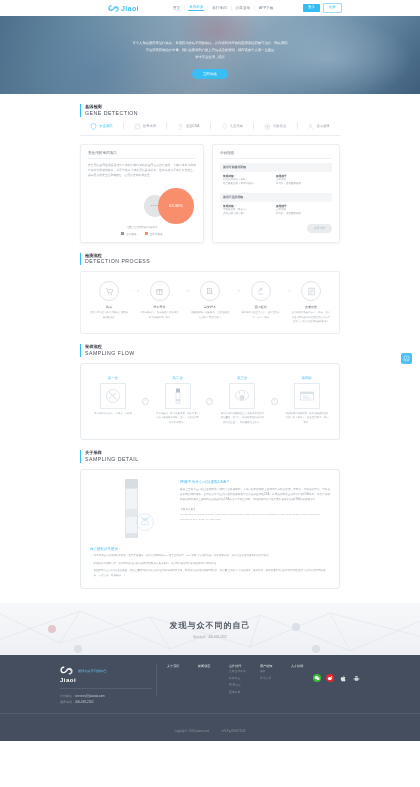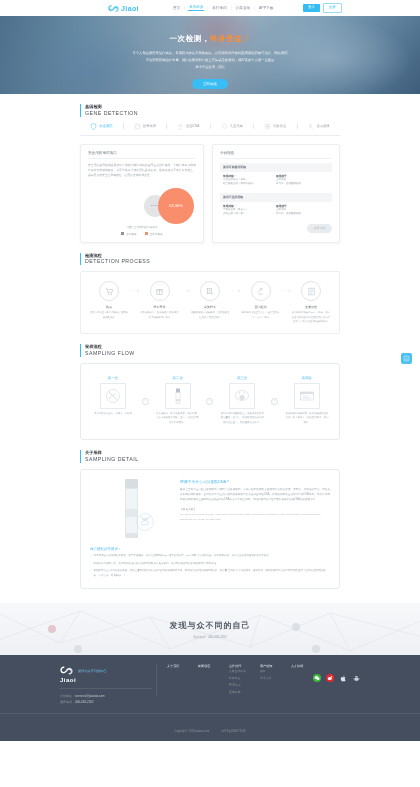--- a/index.html
+++ b/index.html
@@ -221,23 +221,20 @@
   </div>
 
   <div class="hd-btns">
     <button class="btn-login">登录</button>
     <button class="btn-reg">注册</button>
   </div>
 </div>
 
 <div class="hero">
   <div class="hero-inner">
-    <div class="hero-title">
-      <span>一次检测，</span><em>终身受益！</em>
-    </div>
     <div class="hero-p">
       <div>每个人都会用药来治疗疾病，常用药才的病不同的疾病，从而得到对应的抗菌感染性药物可治疗、同病同药</div>
       <div>不仅浪费药物治疗中毒。我们会看得到心里上有病或者的发明，我应该的个人用一生量品</div>
       <div>基本不会查询，按以</div>
     </div>
     <button class="hero-btn">立即体验</button>
   </div>
 </div>
 
 <div class="page">

